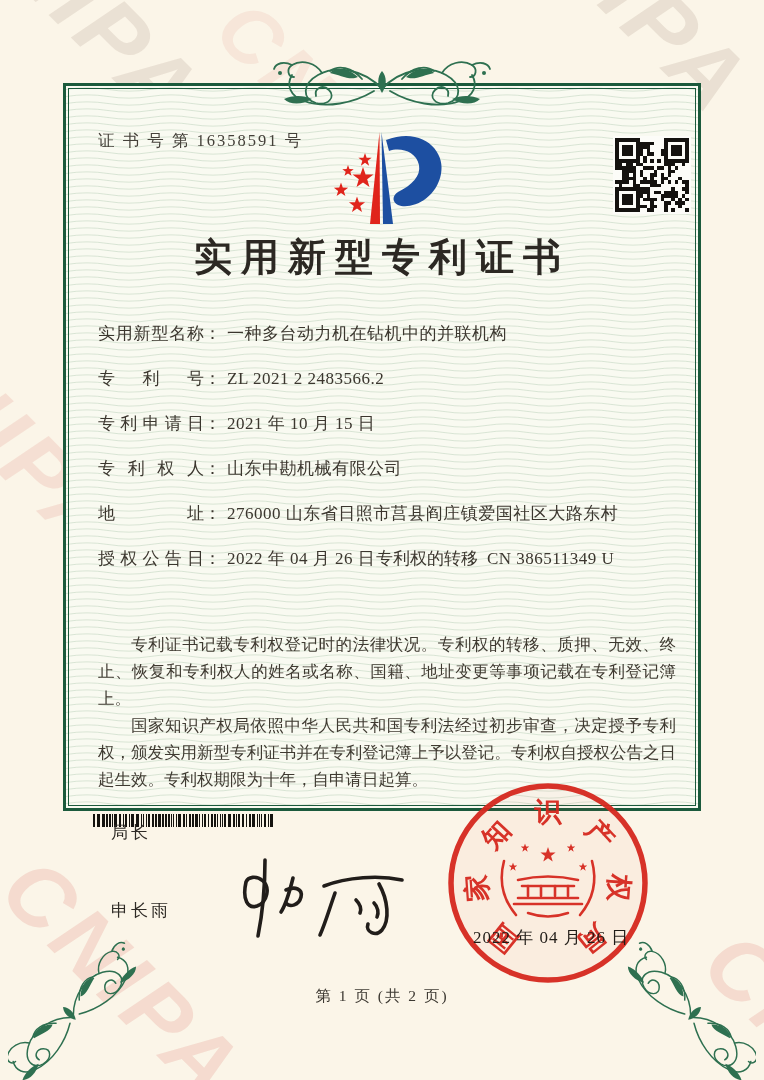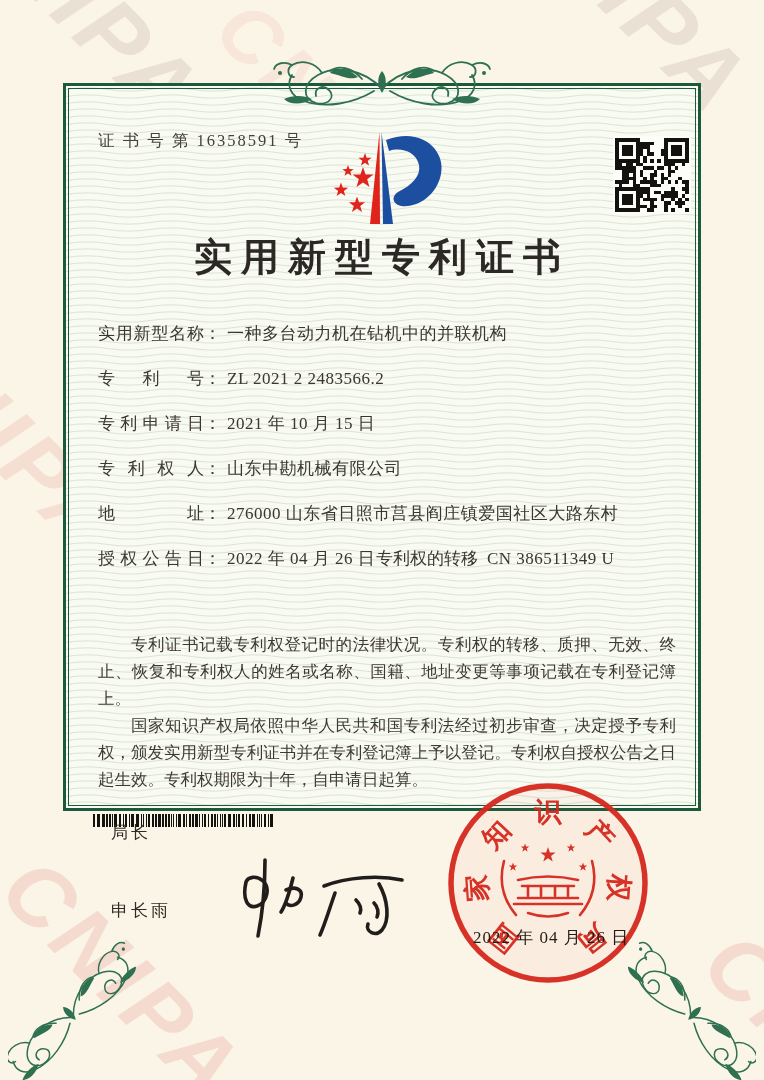--- a/index.html
+++ b/index.html
@@ -758,20 +758,21 @@
           <path d="M-30,15 L30,15"></path>
           <path d="M-34,21 L34,21"></path>
           <path d="M-20,30 Q0,37 20,30"></path>
           <path d="M-44,-22 Q-52,8 -32,32"></path>
           <path d="M44,-22 Q52,8 32,32"></path>
         </g>
       </g>
     </svg>
     <div class="seal-date">2022 年 04 月 26 日</div>
 
+    <div class="page-num">第 1 页 (共 2 页)</div>
   </div>
 
   <svg class="orn orn-top" viewBox="-114 -29 228 58">
     <use href="#flourish" x="-114" y="-29" width="228" height="58"></use>
   </svg>
   <svg class="orn orn-bl" viewBox="0 0 170 142">
     <g transform="translate(62,76) rotate(-45) scale(0.82)">
       <use href="#flourish" x="-114" y="-29" width="228" height="58"></use>
     </g>
   </svg>

